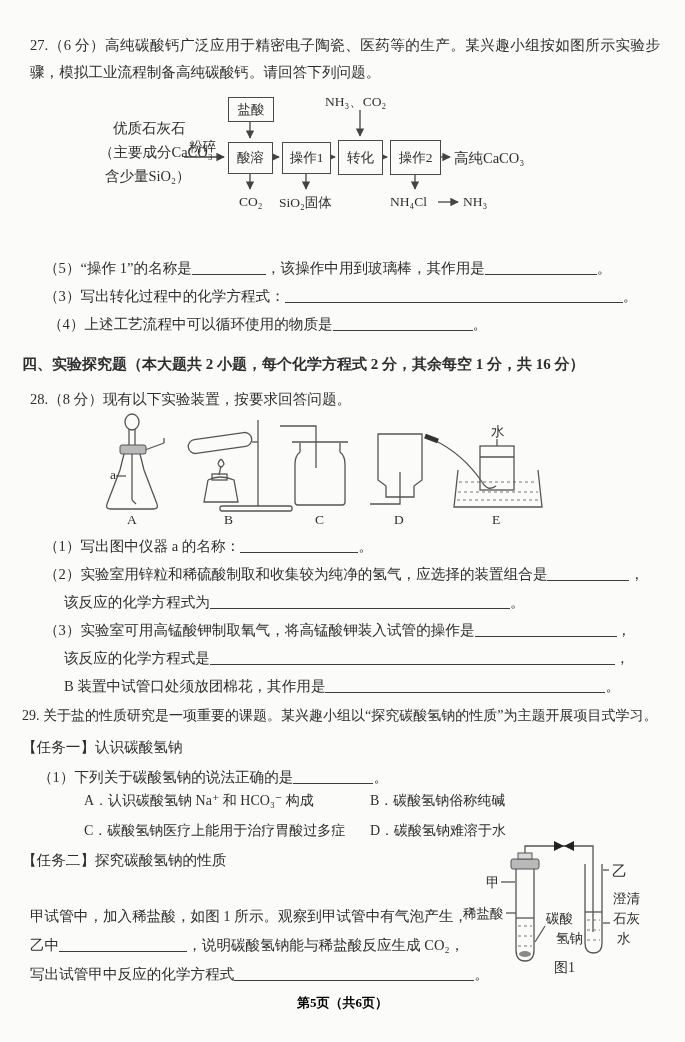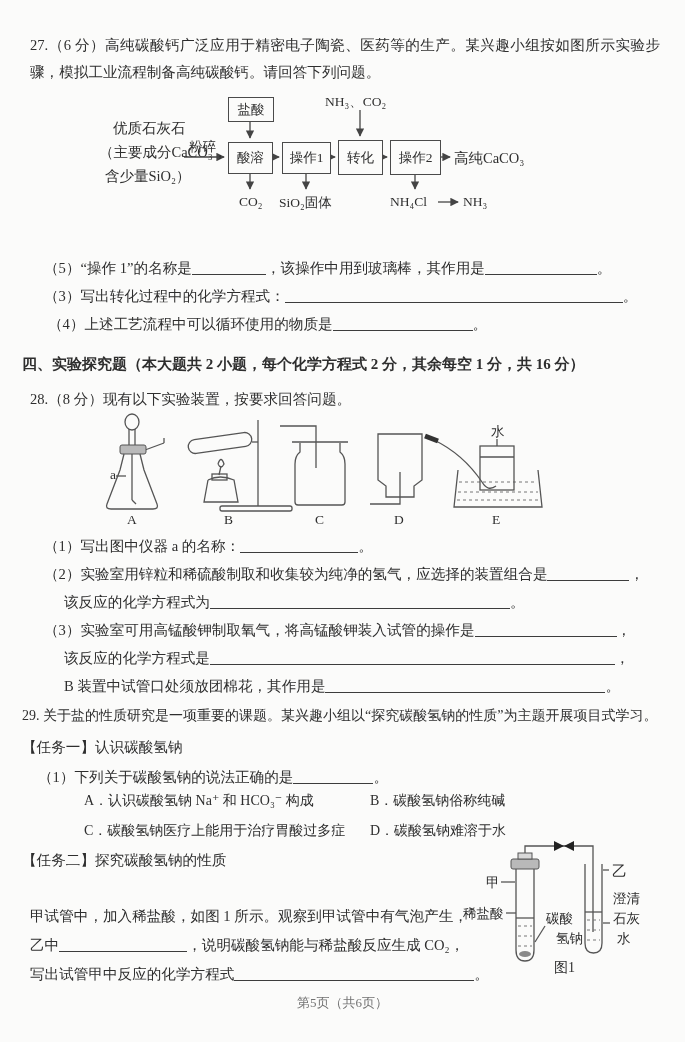--- a/index.html
+++ b/index.html
@@ -15,21 +15,21 @@
   .bold{font-weight:bold;}
   .fbox{
     position:absolute;border:1.4px solid #4a4a4a;
     display:flex;align-items:center;justify-content:center;
     font-size:13.5px;background:#fbfbfa;
   }
   .flabel{position:absolute;white-space:nowrap;font-size:13.5px;}
   svg{position:absolute;left:0;top:0;}
   .sk{stroke:#555;fill:none;stroke-width:1.3;}
   .skd{stroke:#777;fill:none;stroke-width:1;stroke-dasharray:3 3;}
-  .footer{position:absolute;left:0;width:100%;text-align:center;color:#737373;font-size:13px;}
+  .footer{position:absolute;left:0;width:100%;text-align:center;color:#000000;font-size:13px;font-weight:bold;}
 </style>
 </head>
 <body>
 
 <div class="page">
 
   <div class="para" style="left:30px;top:32px;width:630px;">27.（6 分）高纯碳酸钙广泛应用于精密电子陶瓷、医药等的生产。某兴趣小组按如图所示实验步骤，模拟工业流程制备高纯碳酸钙。请回答下列问题。</div>
 
   <div style="position:absolute;left:55px;top:93px;width:570px;height:132px;">
     <svg width="570" height="132" viewBox="0 0 570 132">

